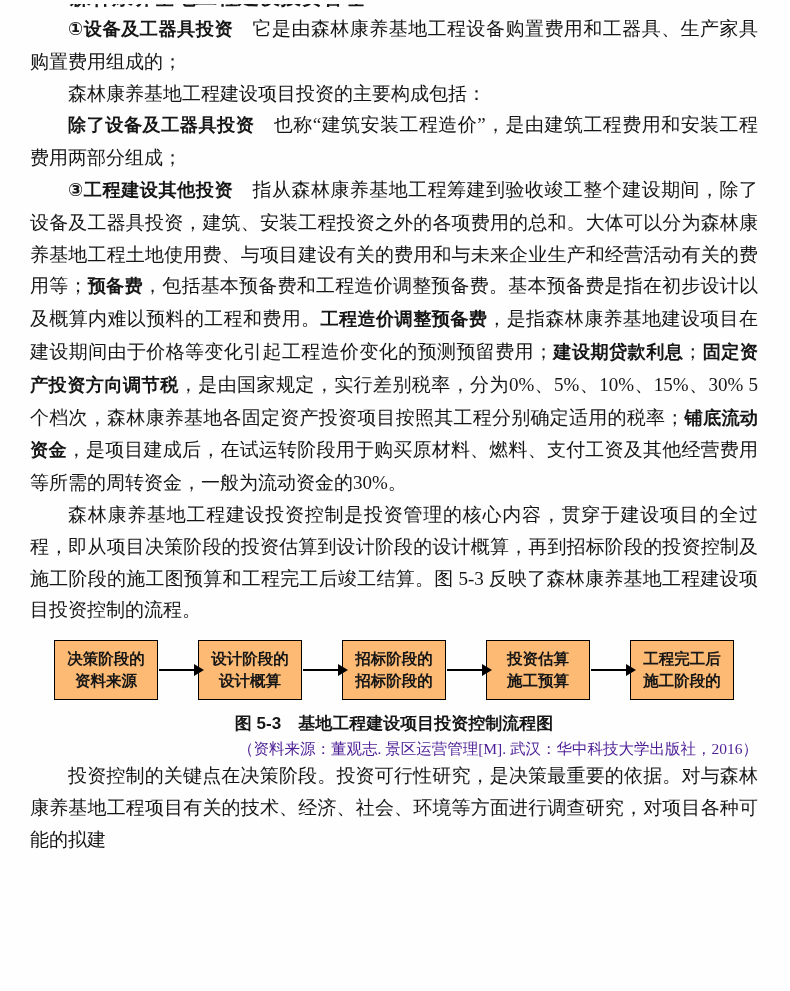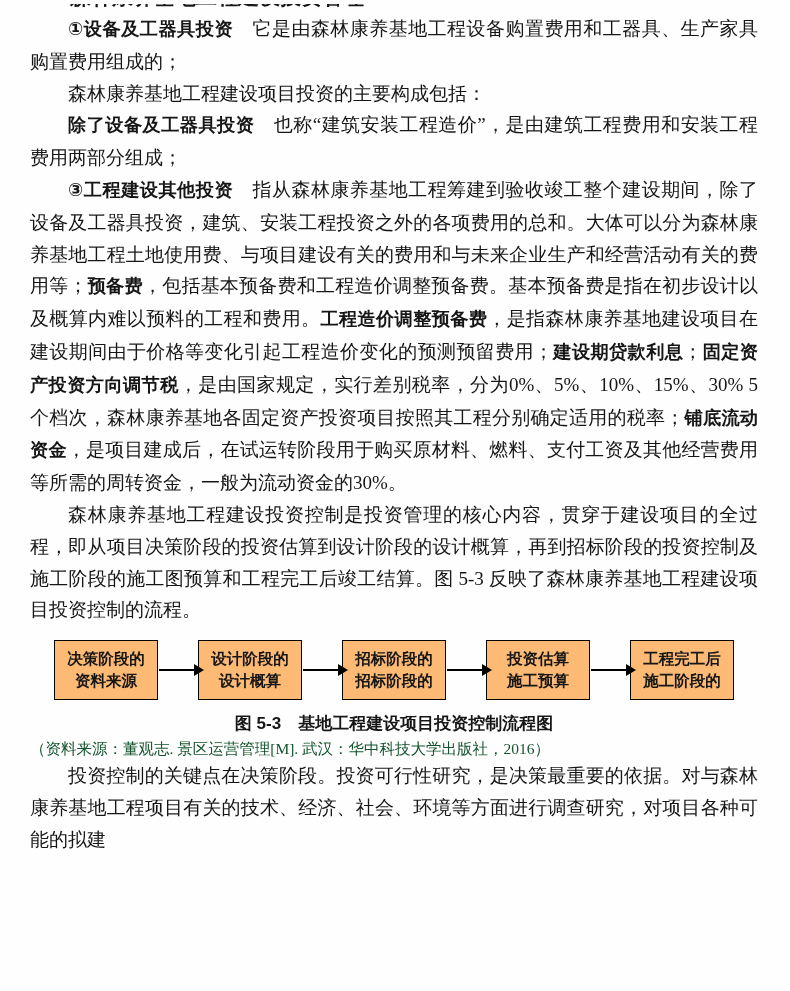--- a/index.html
+++ b/index.html
@@ -69,25 +69,25 @@
   }
   .figure-caption{
     text-align:center;
     font-family:"Liberation Sans","DejaVu Sans",sans-serif;
     font-weight:700;
     font-size:17px;
     line-height:24px;
     margin-top:12px;
   }
   .figure-source{
-    text-align:left;
+    text-align:right;
     font-size:15.5px;
     line-height:22px;
     margin-top:2px;
-    color:#14532d;
+    color:#4c1d95;
   }
   .last-para{margin-top:14px;}
 </style>
 </head>
 <body>
 
 <div class="page">
 
   <div class="clip-heading">
     <span class="h">森林康养基地工程建设投资管理</span>

